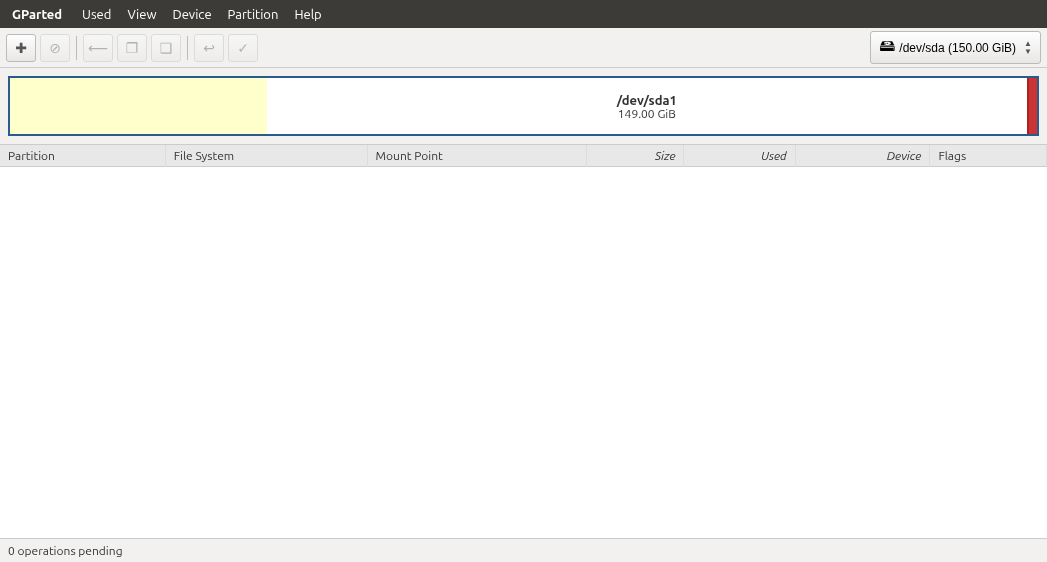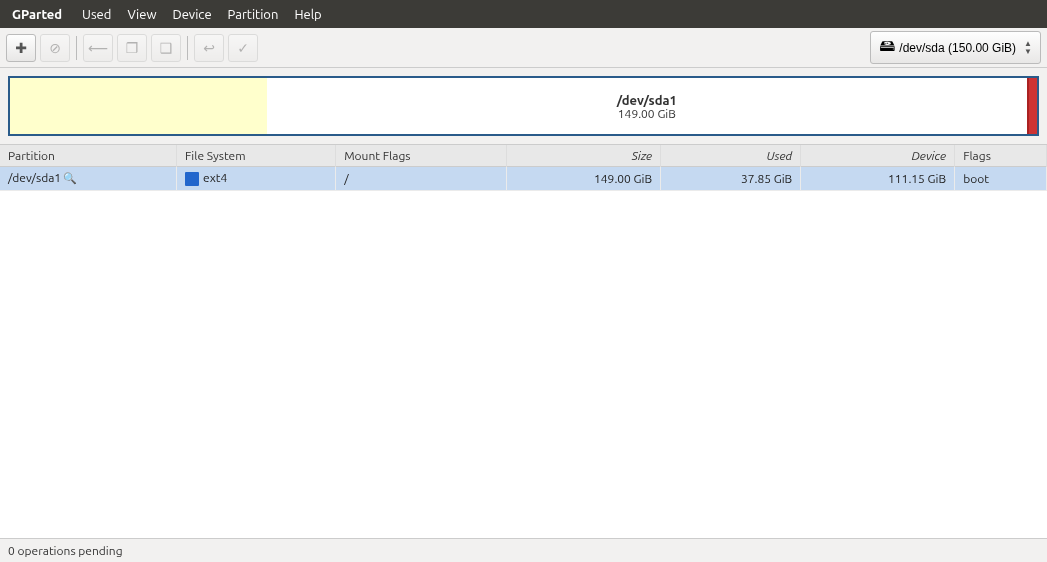--- a/index.html
+++ b/index.html
@@ -247,38 +247,29 @@
   <div class="disk-segment-red"></div>
 </div>
 
 <div id="main">
   <div id="partition-table">
     <table>
       <thead>
         <tr>
           <th>Partition</th>
           <th>File System</th>
-          <th>Mount Flags</th>
+          <th>Mount Point</th>
           <th class="right">Size</th>
           <th class="right">Used</th>
           <th class="right">Device</th>
           <th>Flags</th>
         </tr>
       </thead>
       <tbody id="partition-rows">
 
-      <tr class="selected">
-            <td><span>/dev/sda1</span> <span style="font-size:11px;color:#555;">🔍</span></td>
-            <td><span class="fs-icon" style="background:#2266cc;"></span><span>ext4</span></td>
-            <td>/</td>
-            <td class="right">149.00 GiB</td>
-            <td class="right">37.85 GiB</td>
-            <td class="right">111.15 GiB</td>
-            <td>boot</td>
-          </tr>
         </tbody>
     </table>
   </div>
 </div>
 
 <div id="statusbar">
   <span>0 operations pending</span>
 </div>
 
 </body></html>

